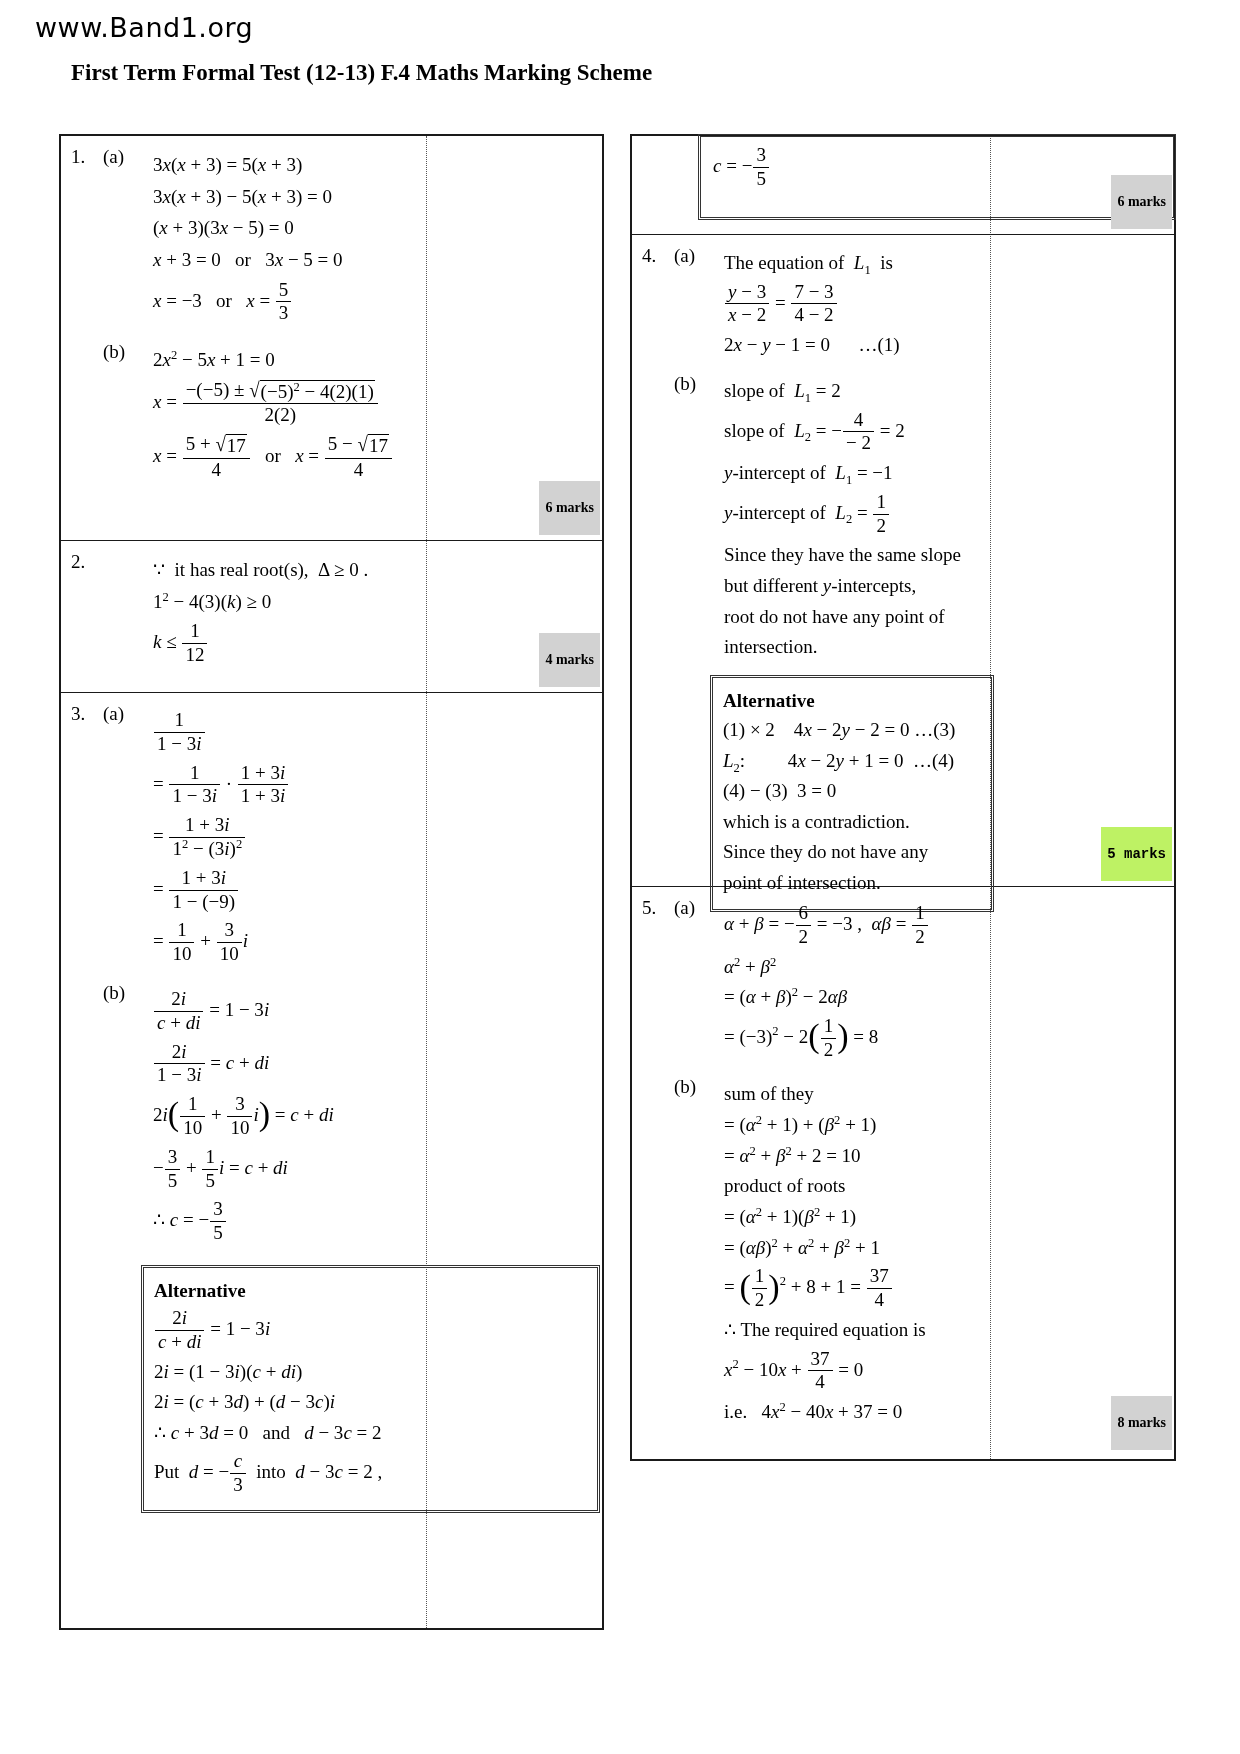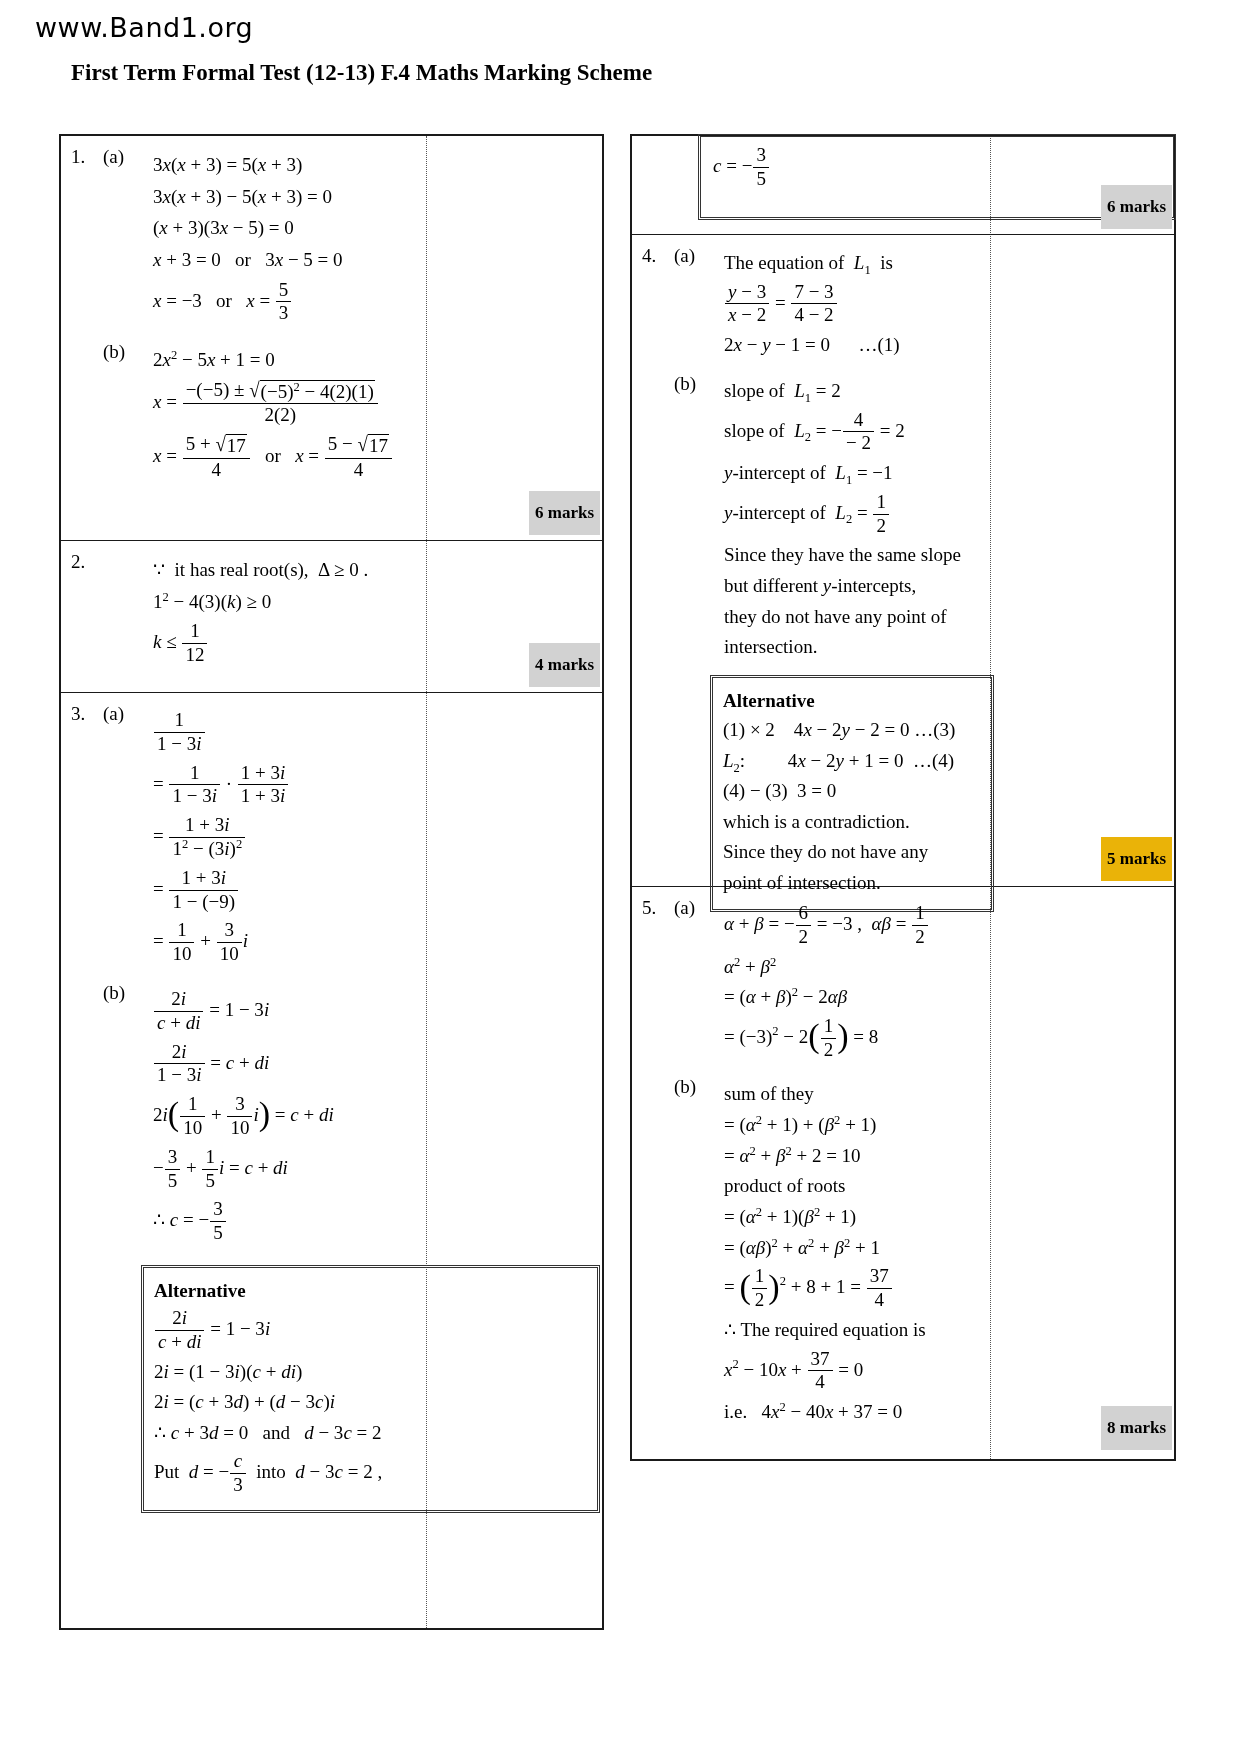--- a/index.html
+++ b/index.html
@@ -54,21 +54,21 @@
   sup{font-size:66%;vertical-align:super;line-height:0;}
   sub{font-size:66%;vertical-align:sub;line-height:0;}
   .bp{font-size:1.8em;vertical-align:middle;line-height:0;position:relative;top:-2px;font-weight:400;}
   
   .alt{border:3px double #333;padding:12px 10px 8px;background:transparent;}
   .alt .ln{margin:5px 0;}
   #ltable .alt{margin:14px 2px 0 72px;}
   #rtable .alt{margin:4px 0 0 70px;width:284px;box-sizing:border-box;}
   .alt-title{font-weight:bold;}
   .contbox{position:absolute;left:66px;top:-2px;right:-2px;height:86px;border:3px double #333;padding:2px 12px;box-sizing:border-box;}
-  .marks{position:absolute;right:2px;bottom:5px;font-weight:bold;padding:12px 6px;font-size:17px;background:#d2d2d2;}
+  .marks{position:absolute;right:2px;bottom:5px;font-weight:bold;padding:19px 6px;font-size:14px;background:#d2d2d2;}
 </style>
 </head>
 <body>
 
 <div id="site">www.Band1.org</div>
 <div id="title">First Term Formal Test (12-13) F.4 Maths Marking Scheme</div>
 
 <div class="tbl" id="ltable">
   <div class="vdiv"></div>
 <div class="row r0">
@@ -158,34 +158,34 @@
       </div>
       <div class="part">
         <span class="plabel">(b)</span>
         <div class="lines">
           <div class="ln">slope of  <i>L</i><sub>1</sub> = 2</div>
           <div class="ln">slope of  <i>L</i><sub>2</sub> = −<span class="fr"><span class="n">4</span><span class="d">− 2</span></span> = 2</div>
           <div class="ln"><i>y</i>-intercept of  <i>L</i><sub>1</sub> = −1</div>
           <div class="ln"><i>y</i>-intercept of  <i>L</i><sub>2</sub> = <span class="fr"><span class="n">1</span><span class="d">2</span></span></div>
           <div class="ln">Since they have the same slope</div>
           <div class="ln">but different <i>y</i>-intercepts,</div>
-          <div class="ln">they do not have any point of</div>
+          <div class="ln">root do not have any point of</div>
           <div class="ln">intersection.</div>
         </div>
       </div>
       <div class="alt">
         <div class="alt-title">Alternative</div>
         <div class="ln">(1) × 2    4<i>x</i> − 2<i>y</i> − 2 = 0 …(3)</div>
         <div class="ln"><i>L</i><sub>2</sub>:         4<i>x</i> − 2<i>y</i> + 1 = 0  …(4)</div>
         <div class="ln">(4) − (3)  3 = 0</div>
         <div class="ln">which is a contradiction.</div>
         <div class="ln">Since they do not have any</div>
         <div class="ln">point of intersection.</div>
       </div>
-      <span class="marks" style="background: #eab308;">5 marks</span>
+      <span class="marks" style="background: #bef264; font-family: Liberation Mono, monospace;">5 marks</span>
     </div>
     <div class="row r2">
       <span class="qnum">5.</span>
       <div class="part">
         <span class="plabel">(a)</span>
         <div class="lines">
           <div class="ln"><i>α</i> + <i>β</i> = −<span class="fr"><span class="n">6</span><span class="d">2</span></span> = −3 ,  <i>αβ</i> = <span class="fr"><span class="n">1</span><span class="d">2</span></span></div>
           <div class="ln"><i>α</i><sup>2</sup> + <i>β</i><sup>2</sup></div>
           <div class="ln">= (<i>α</i> + <i>β</i>)<sup>2</sup> − 2<i>αβ</i></div>
           <div class="ln">= (−3)<sup>2</sup> − 2<span class="bp">(</span><span class="fr"><span class="n">1</span><span class="d">2</span></span><span class="bp">)</span> = 8</div>

